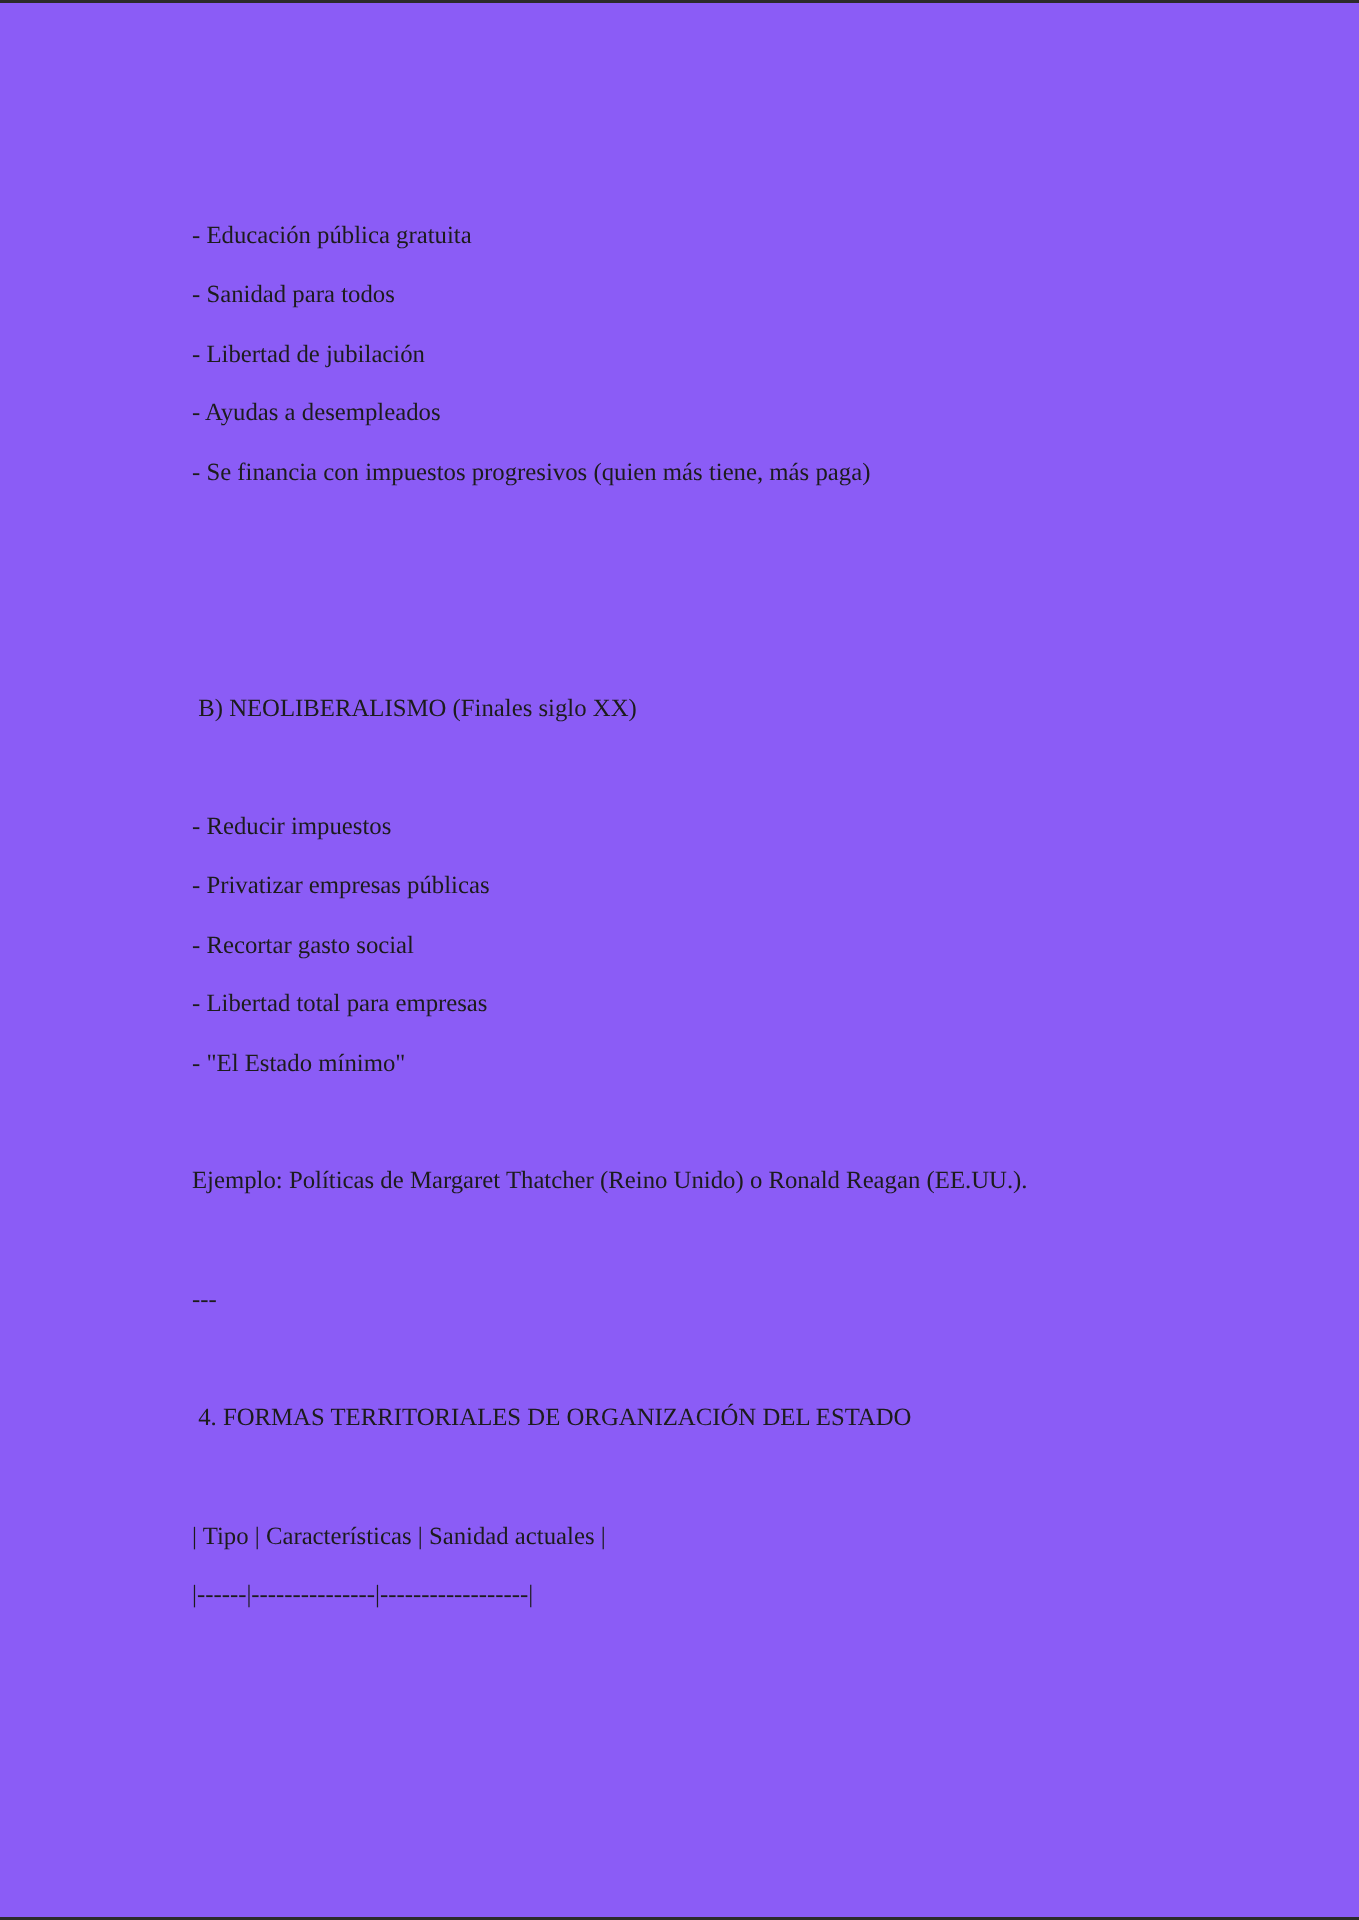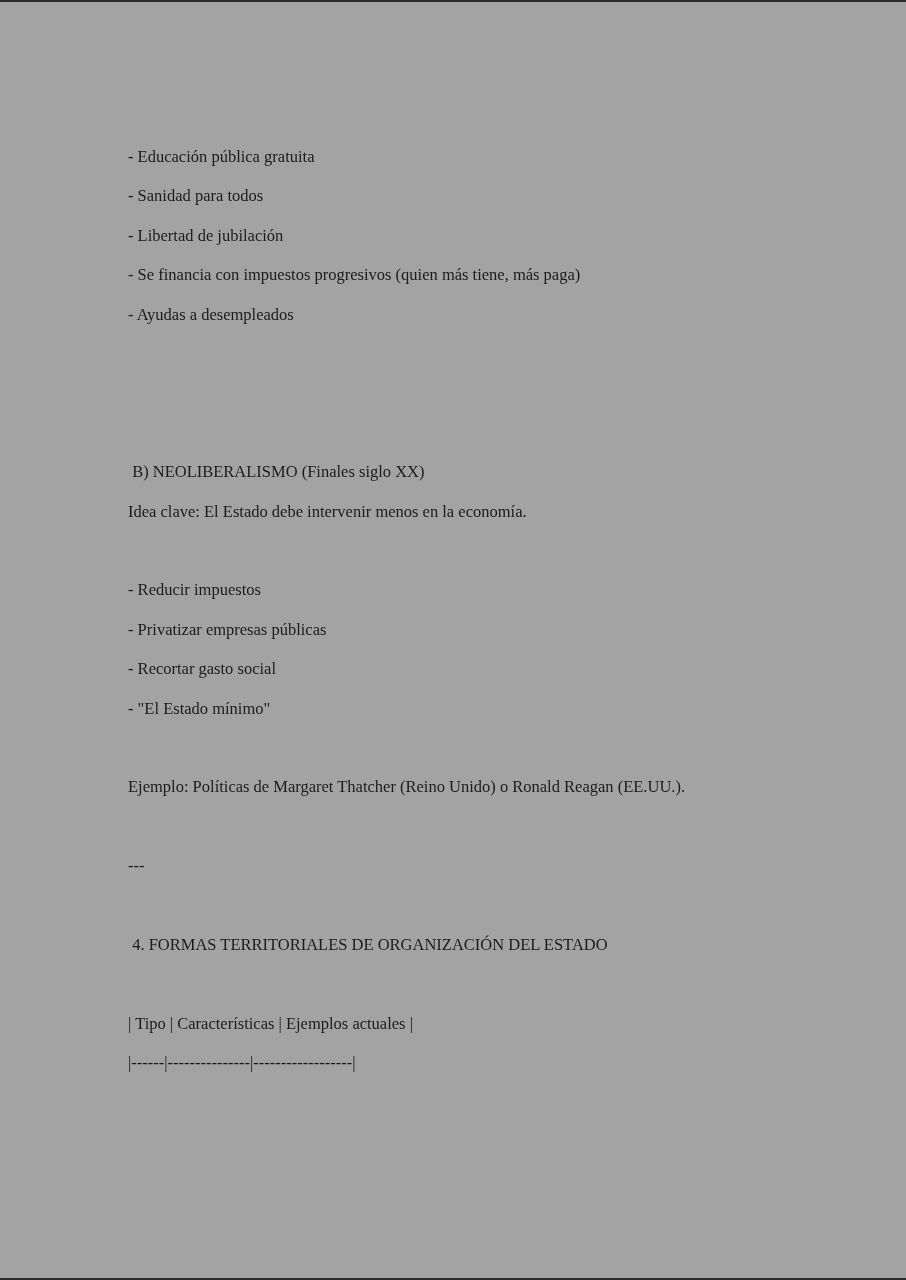--- a/index.html
+++ b/index.html
@@ -7,21 +7,21 @@
     padding: 0;
     background: #ffffff;
     width: 906px;
     height: 1280px;
     overflow: hidden;
   }
   .page {
     position: relative;
     width: 906px;
     height: 1280px;
-    background: #a3a3a3;
+    background: #8b5cf6;
     font-family: "Liberation Serif", "DejaVu Serif", serif;
     color: #1c1c1c;
     box-sizing: border-box;
   }
   .edge {
     position: absolute;
     left: 0;
     width: 906px;
     height: 2px;
     background: #2b2b2b;
@@ -53,50 +53,50 @@
 <body>
 
 <div class="page">
   <div class="edge top"></div>
 
   <div class="content">
 
     <p class="line">- Educación pública gratuita</p>
     <p class="line">- Sanidad para todos</p>
     <p class="line">- Libertad de jubilación</p>
+    <p class="line">- Ayudas a desempleados</p>
     <p class="line">- Se financia con impuestos progresivos (quien más tiene, más paga)</p>
-    <p class="line">- Ayudas a desempleados</p>
 
     <div class="gap"></div>
     <div class="gap"></div>
     <div class="gap"></div>
 
     <p class="line bold"> B) NEOLIBERALISMO (Finales siglo XX)</p>
-    <p class="line">Idea clave: El Estado debe intervenir menos en la economía.</p>
 
     <div class="gap"></div>
 
     <p class="line">- Reducir impuestos</p>
     <p class="line">- Privatizar empresas públicas</p>
     <p class="line">- Recortar gasto social</p>
+    <p class="line">- Libertad total para empresas</p>
     <p class="line">- "El Estado mínimo"</p>
 
     <div class="gap"></div>
 
     <p class="line">Ejemplo: Políticas de Margaret Thatcher (Reino Unido) o Ronald Reagan (EE.UU.).</p>
 
     <div class="gap"></div>
 
     <p class="line">---</p>
 
     <div class="gap"></div>
 
     <p class="line bold"> 4. FORMAS TERRITORIALES DE ORGANIZACIÓN DEL ESTADO</p>
 
     <div class="gap"></div>
 
-    <p class="line">| Tipo | Características | Ejemplos actuales |</p>
+    <p class="line">| Tipo | Características | Sanidad actuales |</p>
     <p class="line">|------|---------------|------------------|</p>
 
   </div>
 
   <div class="edge bottom"></div>
 </div>
 
 </body></html>

